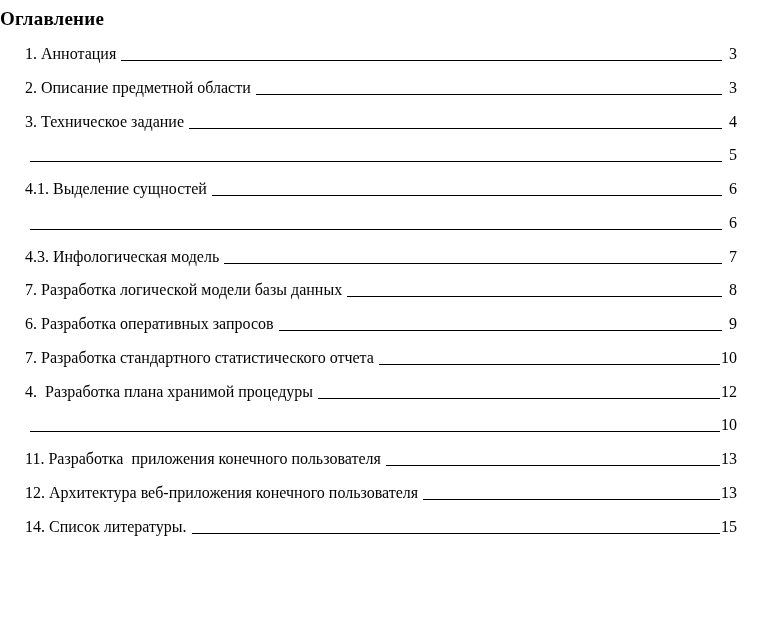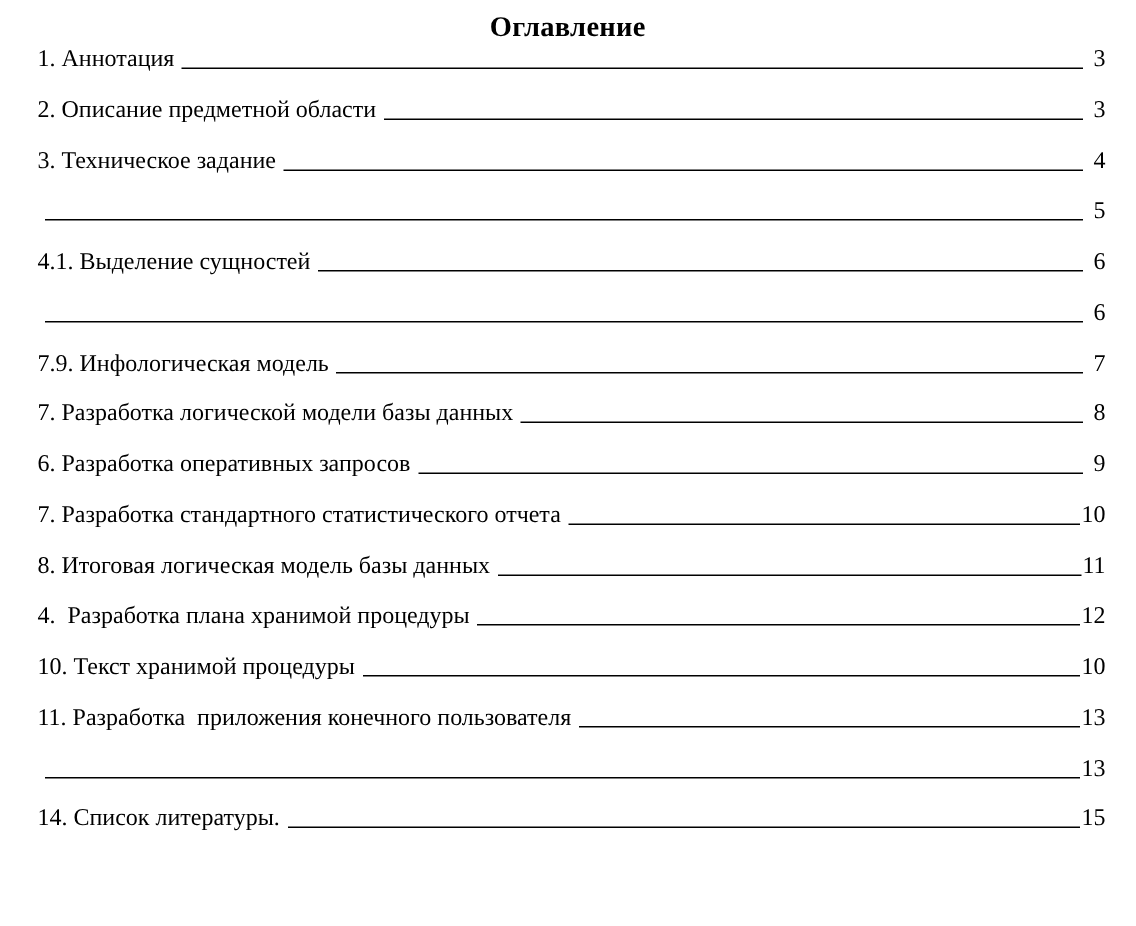--- a/index.html
+++ b/index.html
@@ -10,27 +10,27 @@
     width: 757px;
     height: 617px;
     background: #ffffff;
     color: #000000;
     font-family: "Liberation Serif", serif;
     overflow: hidden;
   }
   .doc-title {
     margin: 0;
     padding-top: 7px;
-    text-align: center;
     font-size: 19px;
     line-height: 23px;
     font-weight: bold;
     letter-spacing: 0.2px;
   }
   .toc {
+    margin-top: 14px;
     padding: 0 20px 0 25px;
   }
   .toc-row {
     display: flex;
     align-items: baseline;
     height: 33.75px;
     font-size: 16px;
     line-height: 19px;
     cursor: default;
   }
@@ -90,21 +90,21 @@
       <span class="toc-leader"></span>
       <span class="toc-page">6</span>
     </div>
 
     <div class="toc-row">
       <span class="toc-leader"></span>
       <span class="toc-page">6</span>
     </div>
 
     <div class="toc-row">
-      <span class="toc-label">7.9. Инфологическая модель</span>
+      <span class="toc-label">4.3. Инфологическая модель</span>
       <span class="toc-leader"></span>
       <span class="toc-page">7</span>
     </div>
 
     <div class="toc-row">
       <span class="toc-label">7. Разработка логической модели базы данных</span>
       <span class="toc-leader"></span>
       <span class="toc-page">8</span>
     </div>
 
@@ -113,45 +113,40 @@
       <span class="toc-leader"></span>
       <span class="toc-page">9</span>
     </div>
 
     <div class="toc-row">
       <span class="toc-label">7. Разработка стандартного статистического отчета</span>
       <span class="toc-leader"></span>
       <span class="toc-page">10</span>
     </div>
 
-    <div class="toc-row">
-      <span class="toc-label">8. Итоговая логическая модель базы данных</span>
-      <span class="toc-leader"></span>
-      <span class="toc-page">11</span>
-    </div>
 
     <div class="toc-row">
       <span class="toc-label">4.  Разработка плана хранимой процедуры</span>
       <span class="toc-leader"></span>
       <span class="toc-page">12</span>
     </div>
 
     <div class="toc-row">
-      <span class="toc-label">10. Текст хранимой процедуры</span>
       <span class="toc-leader"></span>
       <span class="toc-page">10</span>
     </div>
 
     <div class="toc-row">
       <span class="toc-label">11. Разработка  приложения конечного пользователя</span>
       <span class="toc-leader"></span>
       <span class="toc-page">13</span>
     </div>
 
     <div class="toc-row">
+      <span class="toc-label">12. Архитектура веб-приложения конечного пользователя</span>
       <span class="toc-leader"></span>
       <span class="toc-page">13</span>
     </div>
 
 
     <div class="toc-row">
       <span class="toc-label">14. Список литературы.</span>
       <span class="toc-leader"></span>
       <span class="toc-page">15</span>
     </div>

